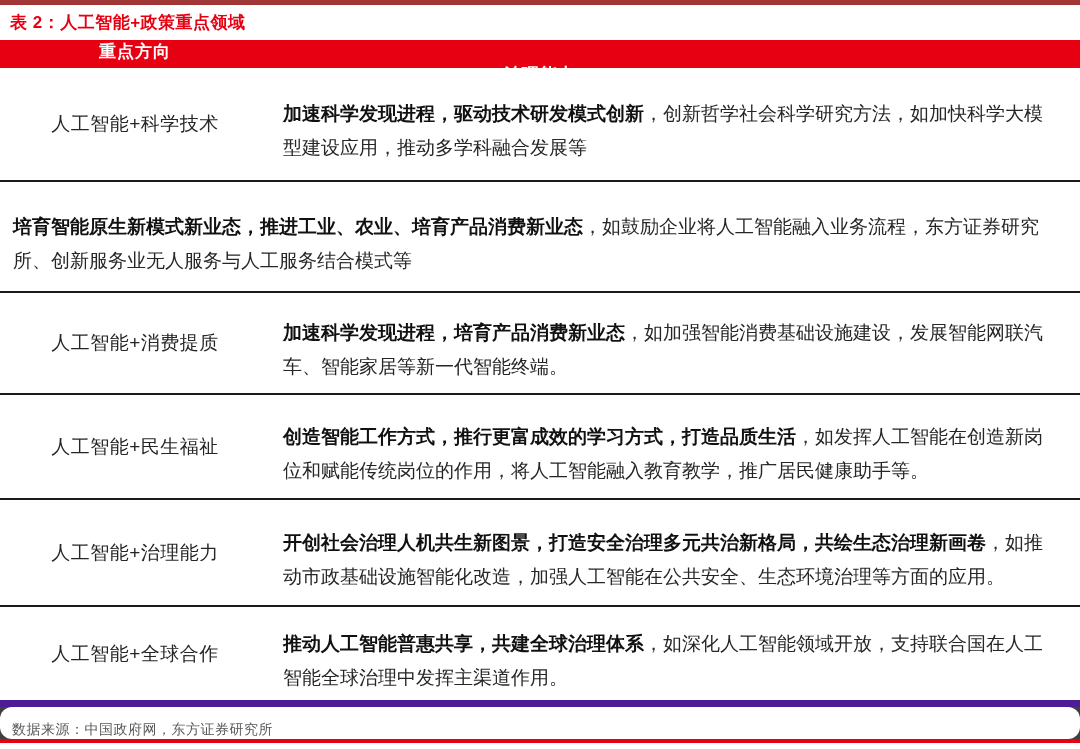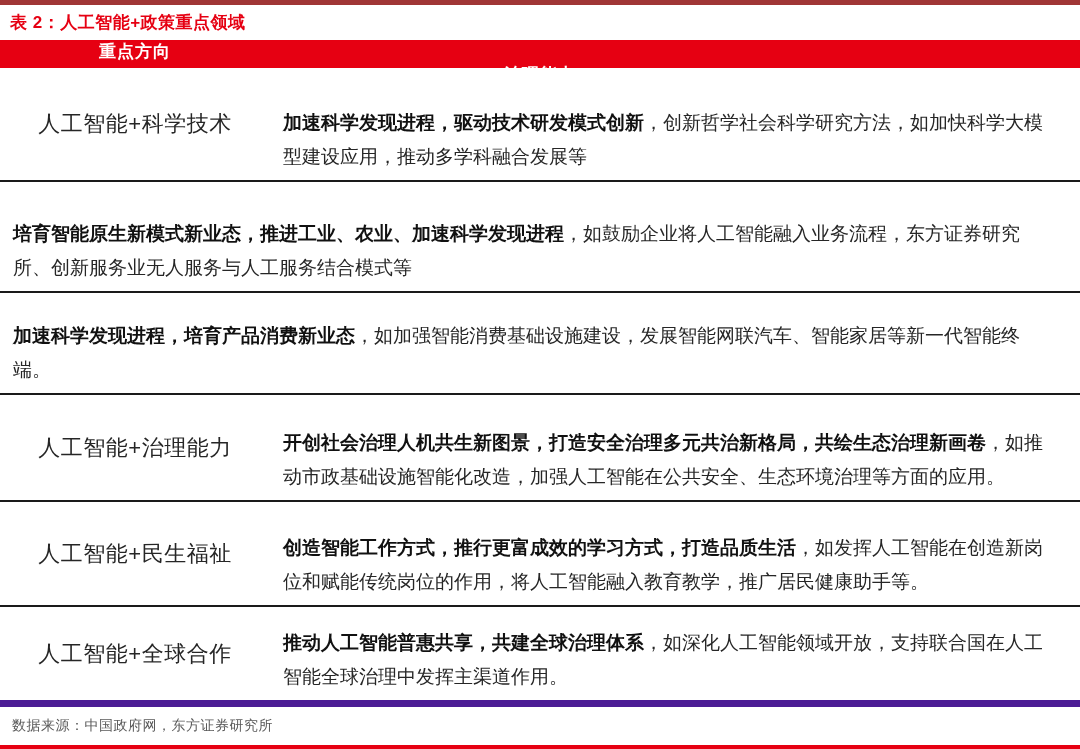--- a/index.html
+++ b/index.html
@@ -59,41 +59,42 @@
   .row.r3 { height: 102px; }
   .row.r4 { height: 105px; }
   .row.r5 { height: 107px; }
   .row.r6 { height: 100px; border-bottom: 7px solid #4c1d95; }
 
   .cell-dir {
     width: 270px;
     display: flex;
     align-items: center;
     justify-content: center;
-    font-size: 22px;
+    font-size: 19px;
     color: #262626;
     letter-spacing: 0.5px;
   }
   .cell-content {
     flex: 1;
     display: flex;
-    align-items: flex-end;
+    align-items: center;
     padding: 20px 28px 6px 13px;
     font-size: 19px;
     line-height: 34px;
     color: #262626;
   }
   .cell-content .lead { font-weight: 700; color: #111111; }
 
   .source-row {
-    height: 38px;
+    height: 32px;
     display: flex;
-    align-items: center;
+    align-items: flex-end;
     padding-left: 12px;
     background: #ffffff;
+    border-radius: 12px;
   }
   .source-text { color: #595959; font-size: 14px; letter-spacing: 0.5px; }
 
   .bottom-bar { height: 4px; width: 100%; background: #e60012; }
   .bottom-pad { flex: 1; background: #ffffff; }
 </style>
 </head>
 <body>
 
 <div class="page">
@@ -111,41 +112,42 @@
 
   <div class="row r1">
     <div class="cell-dir">人工智能+科学技术</div>
     <div class="cell-content">
       <div><span class="lead">加速科学发现进程，驱动技术研发模式创新</span><span>，创新哲学社会科学研究方法，如加快科学大模型建设应用，推动多学科融合发展等</span></div>
     </div>
   </div>
 
   <div class="row r2">
     <div class="cell-content">
-      <div><span class="lead">培育智能原生新模式新业态，推进工业、农业、加速科学发现进程</span><span>，如鼓励企业将人工智能融入业务流程，东方证券研究所、创新服务业无人服务与人工服务结合模式等</span></div>
+      <div><span class="lead">培育智能原生新模式新业态，推进工业、农业、培育产品消费新业态</span><span>，如鼓励企业将人工智能融入业务流程，东方证券研究所、创新服务业无人服务与人工服务结合模式等</span></div>
     </div>
   </div>
 
   <div class="row r3">
+    <div class="cell-dir">人工智能+消费提质</div>
     <div class="cell-content">
       <div><span class="lead">加速科学发现进程，培育产品消费新业态</span><span>，如加强智能消费基础设施建设，发展智能网联汽车、智能家居等新一代智能终端。</span></div>
+    </div>
+  </div>
+
+  <div class="row r4">
+    <div class="cell-dir">人工智能+民生福祉</div>
+    <div class="cell-content">
+      <div><span class="lead">创造智能工作方式，推行更富成效的学习方式，打造品质生活</span><span>，如发挥人工智能在创造新岗位和赋能传统岗位的作用，将人工智能融入教育教学，推广居民健康助手等。</span></div>
     </div>
   </div>
 
   <div class="row r5">
     <div class="cell-dir">人工智能+治理能力</div>
     <div class="cell-content">
       <div><span class="lead">开创社会治理人机共生新图景，打造安全治理多元共治新格局，共绘生态治理新画卷</span><span>，如推动市政基础设施智能化改造，加强人工智能在公共安全、生态环境治理等方面的应用。</span></div>
-    </div>
-  </div>
-
-  <div class="row r4">
-    <div class="cell-dir">人工智能+民生福祉</div>
-    <div class="cell-content">
-      <div><span class="lead">创造智能工作方式，推行更富成效的学习方式，打造品质生活</span><span>，如发挥人工智能在创造新岗位和赋能传统岗位的作用，将人工智能融入教育教学，推广居民健康助手等。</span></div>
     </div>
   </div>
 
   <div class="row r6">
     <div class="cell-dir">人工智能+全球合作</div>
     <div class="cell-content">
       <div><span class="lead">推动人工智能普惠共享，共建全球治理体系</span><span>，如深化人工智能领域开放，支持联合国在人工智能全球治理中发挥主渠道作用。</span></div>
     </div>
   </div>
 

